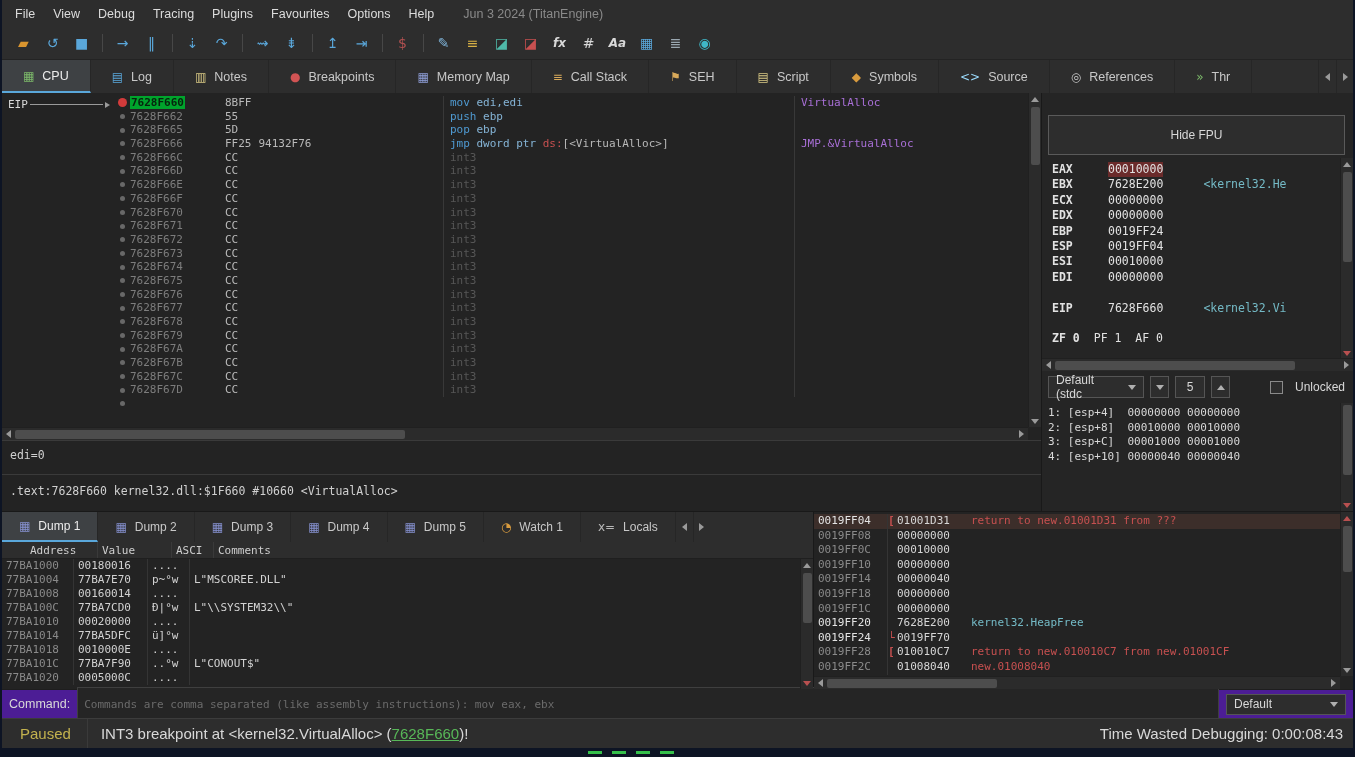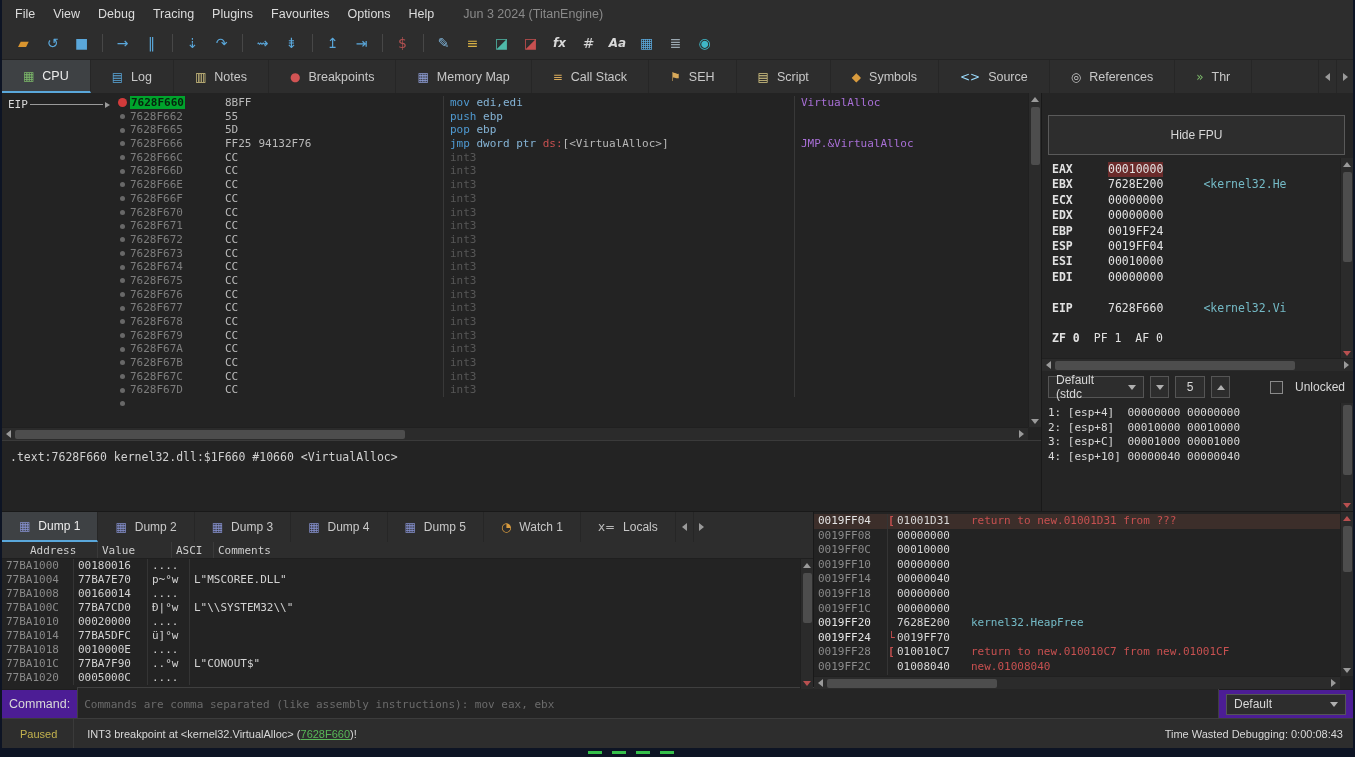--- a/index.html
+++ b/index.html
@@ -135,21 +135,21 @@
 .srow.sel{background:#3c2e2a;}
 .stack-rows .vscroll{top:0;bottom:0;}
 .stack-hscroll{height:13px;flex:none;position:relative;}
 
 
 .command-bar{height:29px;flex:none;display:flex;align-items:center;background:#4c1d95;border-top:1px solid #1e1e1e;padding:0 7px;gap:7px;}
 .command-label{font-size:12.5px;color:#d8d8d8;}
 .command-input{flex:1;height:21px;background:#252525;border:1px solid #3f3f3f;color:#d0d0d0;font-family:"DejaVu Sans Mono",monospace;font-size:11px;padding:16px 6px;outline:none;}
 .command-input::placeholder{color:#6b6b6b;}
 .command-combo{width:120px;height:21px;display:flex;align-items:center;justify-content:space-between;background:#2d2d2d;border:1px solid #555;color:#d8d8d8;font-size:12px;padding:0 7px;}
-.status-bar{height:30px;flex:none;display:flex;align-items:center;background:#2d2d2d;border-top:1px solid #3c3c3c;font-size:11px;color:#d8d8d8;}
+.status-bar{height:30px;flex:none;display:flex;align-items:center;background:#2d2d2d;border-top:1px solid #3c3c3c;font-size:15px;color:#d8d8d8;}
 .status-state{color:#c3b24e;padding:0 16px 0 18px;border-right:1px solid #3a3a3a;height:100%;display:flex;align-items:center;}
 .status-msg{padding:0 13px;}
 .status-link{color:#58b858;text-decoration:underline;}
 .status-right{margin-left:auto;padding-right:10px;}
 
 
 .sliver{height:9px;position:relative;background:#0d1424;}
 .sliver i{position:absolute;top:3px;width:14px;height:3px;background:#35c04a;}
 </style>
 </head>
@@ -535,20 +535,21 @@
           <span class="arr down"></span>
         </div>
         <div class="hscroll" style="right:13px;">
           <span class="arr left"></span>
           <span class="thumb" style="width:390px"></span>
           <span class="space" style="flex:1"></span>
           <span class="arr right"></span>
         </div>
       </div>
       <div class="infobox">
+        <div class="info-line1">edi=0</div>
         <div class="info-line2">.text:7628F660 kernel32.dll:$1F660 #10660 &lt;VirtualAlloc&gt;</div>
       </div>
     </div>
 
     <div class="regs-panel">
       <button class="hide-fpu">Hide FPU</button>
       <div class="regs">
         <div>
 
             <div class="reg-row hl">

